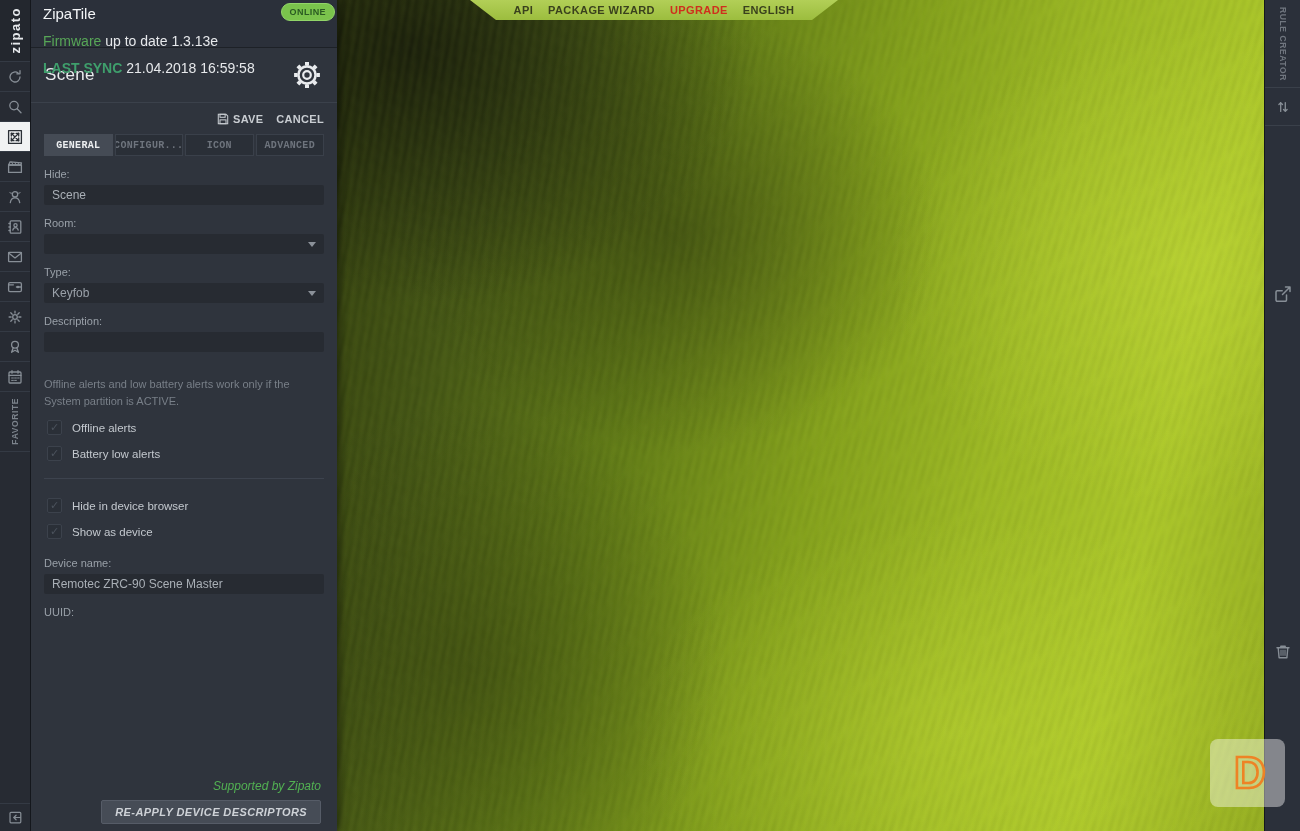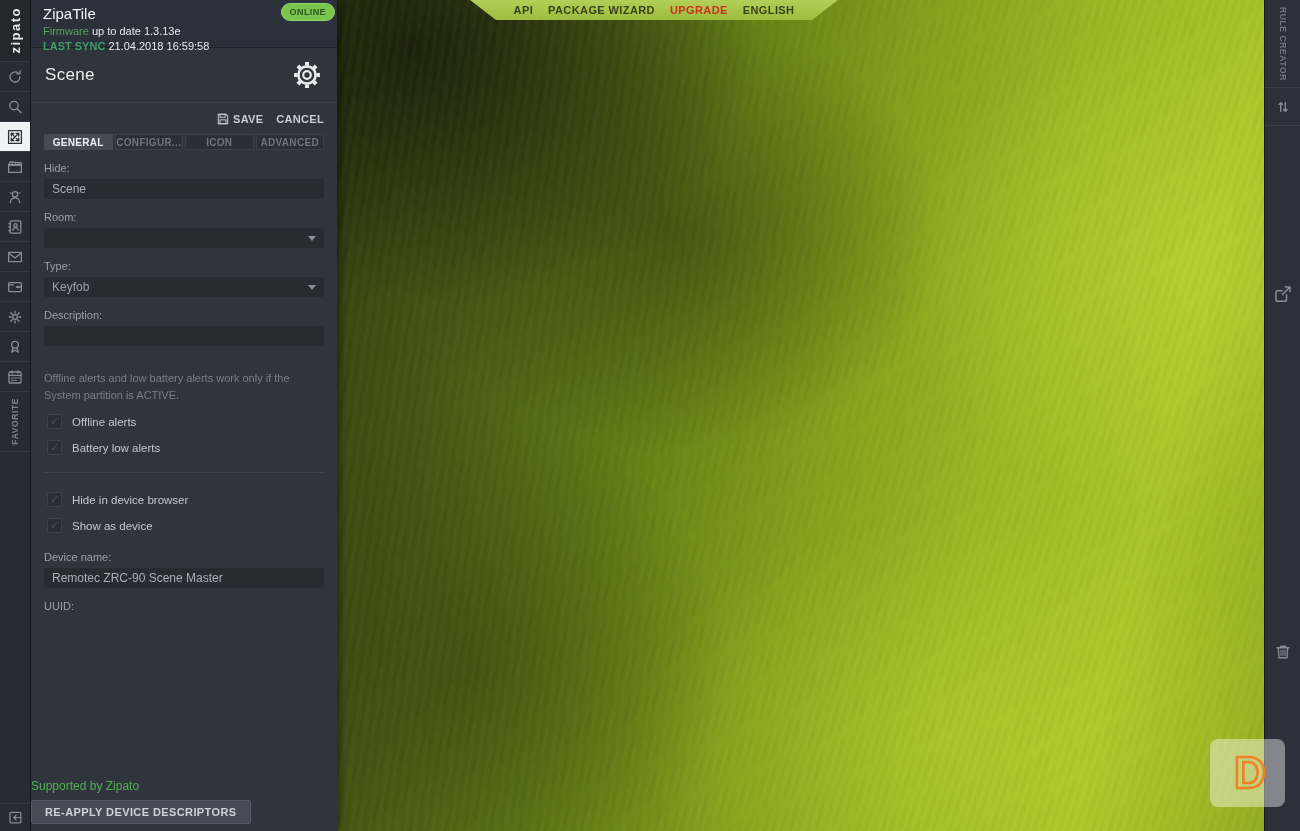--- a/index.html
+++ b/index.html
@@ -29,52 +29,52 @@
   .ric-dark{ stroke:#2b2f36;}
 
   
   .panel{ position:absolute; left:31px; top:0; bottom:0; width:306px;
     background:#2f343d; z-index:25; box-shadow:3px 0 8px rgba(0,0,0,0.45);}
   .panel-top{ height:48px; background:#2b303a; border-bottom:1px solid #1d2127;
     position:relative; padding:5px 12px;}
   .app-title{ color:#f3f5f7; font-size:15px; font-weight:400;}
   .badge{ position:absolute; top:3px; right:2px; background:#7ac34c; color:#2a5a22;
     font-size:9px; font-weight:bold; padding:3px 8px; border-radius:9px; border:1px solid #92d569; letter-spacing:0.4px;}
-  .info-line{ font-size:11px; margin-top:3px; color:#e6e8eb;}
+  .info-line{ font-size:14px; margin-top:11px; color:#e6e8eb;}
   .fw-label{ color:#57a657;}
   .sync-label{ color:#3f9f6c; font-weight:bold;}
   .scene-header{ height:55px; border-bottom:1px solid #3b414b; display:flex;
     align-items:center; justify-content:space-between; padding:0 14px;}
   .scene-title{ color:#eaecee; font-size:17px; letter-spacing:0.3px;}
   .toolbar{ display:flex; justify-content:flex-end; align-items:center; gap:13px;
     padding:10px 13px 0 0; color:#c9cdd2; font-size:11px; font-weight:bold; letter-spacing:0.3px;}
   .tb-item{ display:flex; align-items:center; gap:4px; cursor:pointer;}
   .tabs{ display:flex; gap:2px; margin:9px 13px 0 13px;}
-  .tab{ flex:1; height:16px; display:flex; align-items:center; justify-content:center;
+  .tab{ flex:1; height:22px; display:flex; align-items:center; justify-content:center;
     font-size:10px; font-weight:bold; color:#6e747d; background:#2a2f37;
-    border:1px solid #3a404a; letter-spacing:0.3px; cursor:pointer; white-space:nowrap; overflow:hidden;}
+    border:1px solid #3a404a; letter-spacing:0.3px; cursor:pointer; white-space:nowrap; overflow:hidden;font-family:Liberation Mono, monospace;}
   .tab.active{ background:#454b55; color:#edeff1; border-color:#454b55;}
   .form{ padding:0 13px;}
   .flabel{ color:#99a0a8; font-size:11px; margin-top:12px; margin-bottom:5px;}
   .finput{ display:block; height:20px; background:#272b32; border:none; border-radius:2px;
     width:100%; color:#a9afb6; font-size:12px; padding:0 8px; font-family:inherit; outline:none;}
   .fselect{ height:20px; background:#272b32; border-radius:2px; display:flex;
     align-items:center; justify-content:space-between; padding:0 8px;
     color:#9aa1a9; font-size:12px; cursor:pointer;}
   .caret{ width:0; height:0; border-left:4px solid transparent; border-right:4px solid transparent;
     border-top:5px solid #8b9199;}
   .note{ color:#787f88; font-size:11px; line-height:1.5; margin-top:24px; width:284px;}
   .cbrow{ display:flex; align-items:center; gap:10px; margin-top:11px; margin-left:3px; cursor:pointer;}
   .cb{ width:15px; height:15px; background:#2a2f37; border:1px solid #3c424c; border-radius:2px;
     display:flex; align-items:center; justify-content:center;}
   .tick{ color:#4c535d; font-size:11px; line-height:1;}
   .cbl{ color:#c3c8ce; font-size:11.5px;}
   .divider{ height:1px; background:#3d434e; margin-top:17px;}
   .gap-lg{ margin-top:19px;}
-  .panel-footer{ position:absolute; bottom:7px; left:0; right:8px; text-align:left;}
+  .panel-footer{ position:absolute; bottom:7px; left:0; right:16px; text-align:right;font-style:italic;}
   .supported{ color:#52b152; font-size:12px; margin-bottom:7px;}
   .reapply{ display:inline-block; background:#464c56; color:#ced2d7; font-size:11px;
     font-weight:bold; padding:5px 13px; border-radius:2px; border:1px solid #565c67;
     letter-spacing:0.4px; cursor:pointer;}
 
   
   .main{ position:absolute; left:337px; right:36px; top:0; bottom:0; overflow:hidden;
     background:
       radial-gradient(55% 45% at 8% 6%, rgba(4,7,0,0.92), rgba(4,7,0,0) 68%),
       radial-gradient(42% 38% at 36% 28%, rgba(24,32,2,0.55), rgba(24,32,2,0) 70%),

